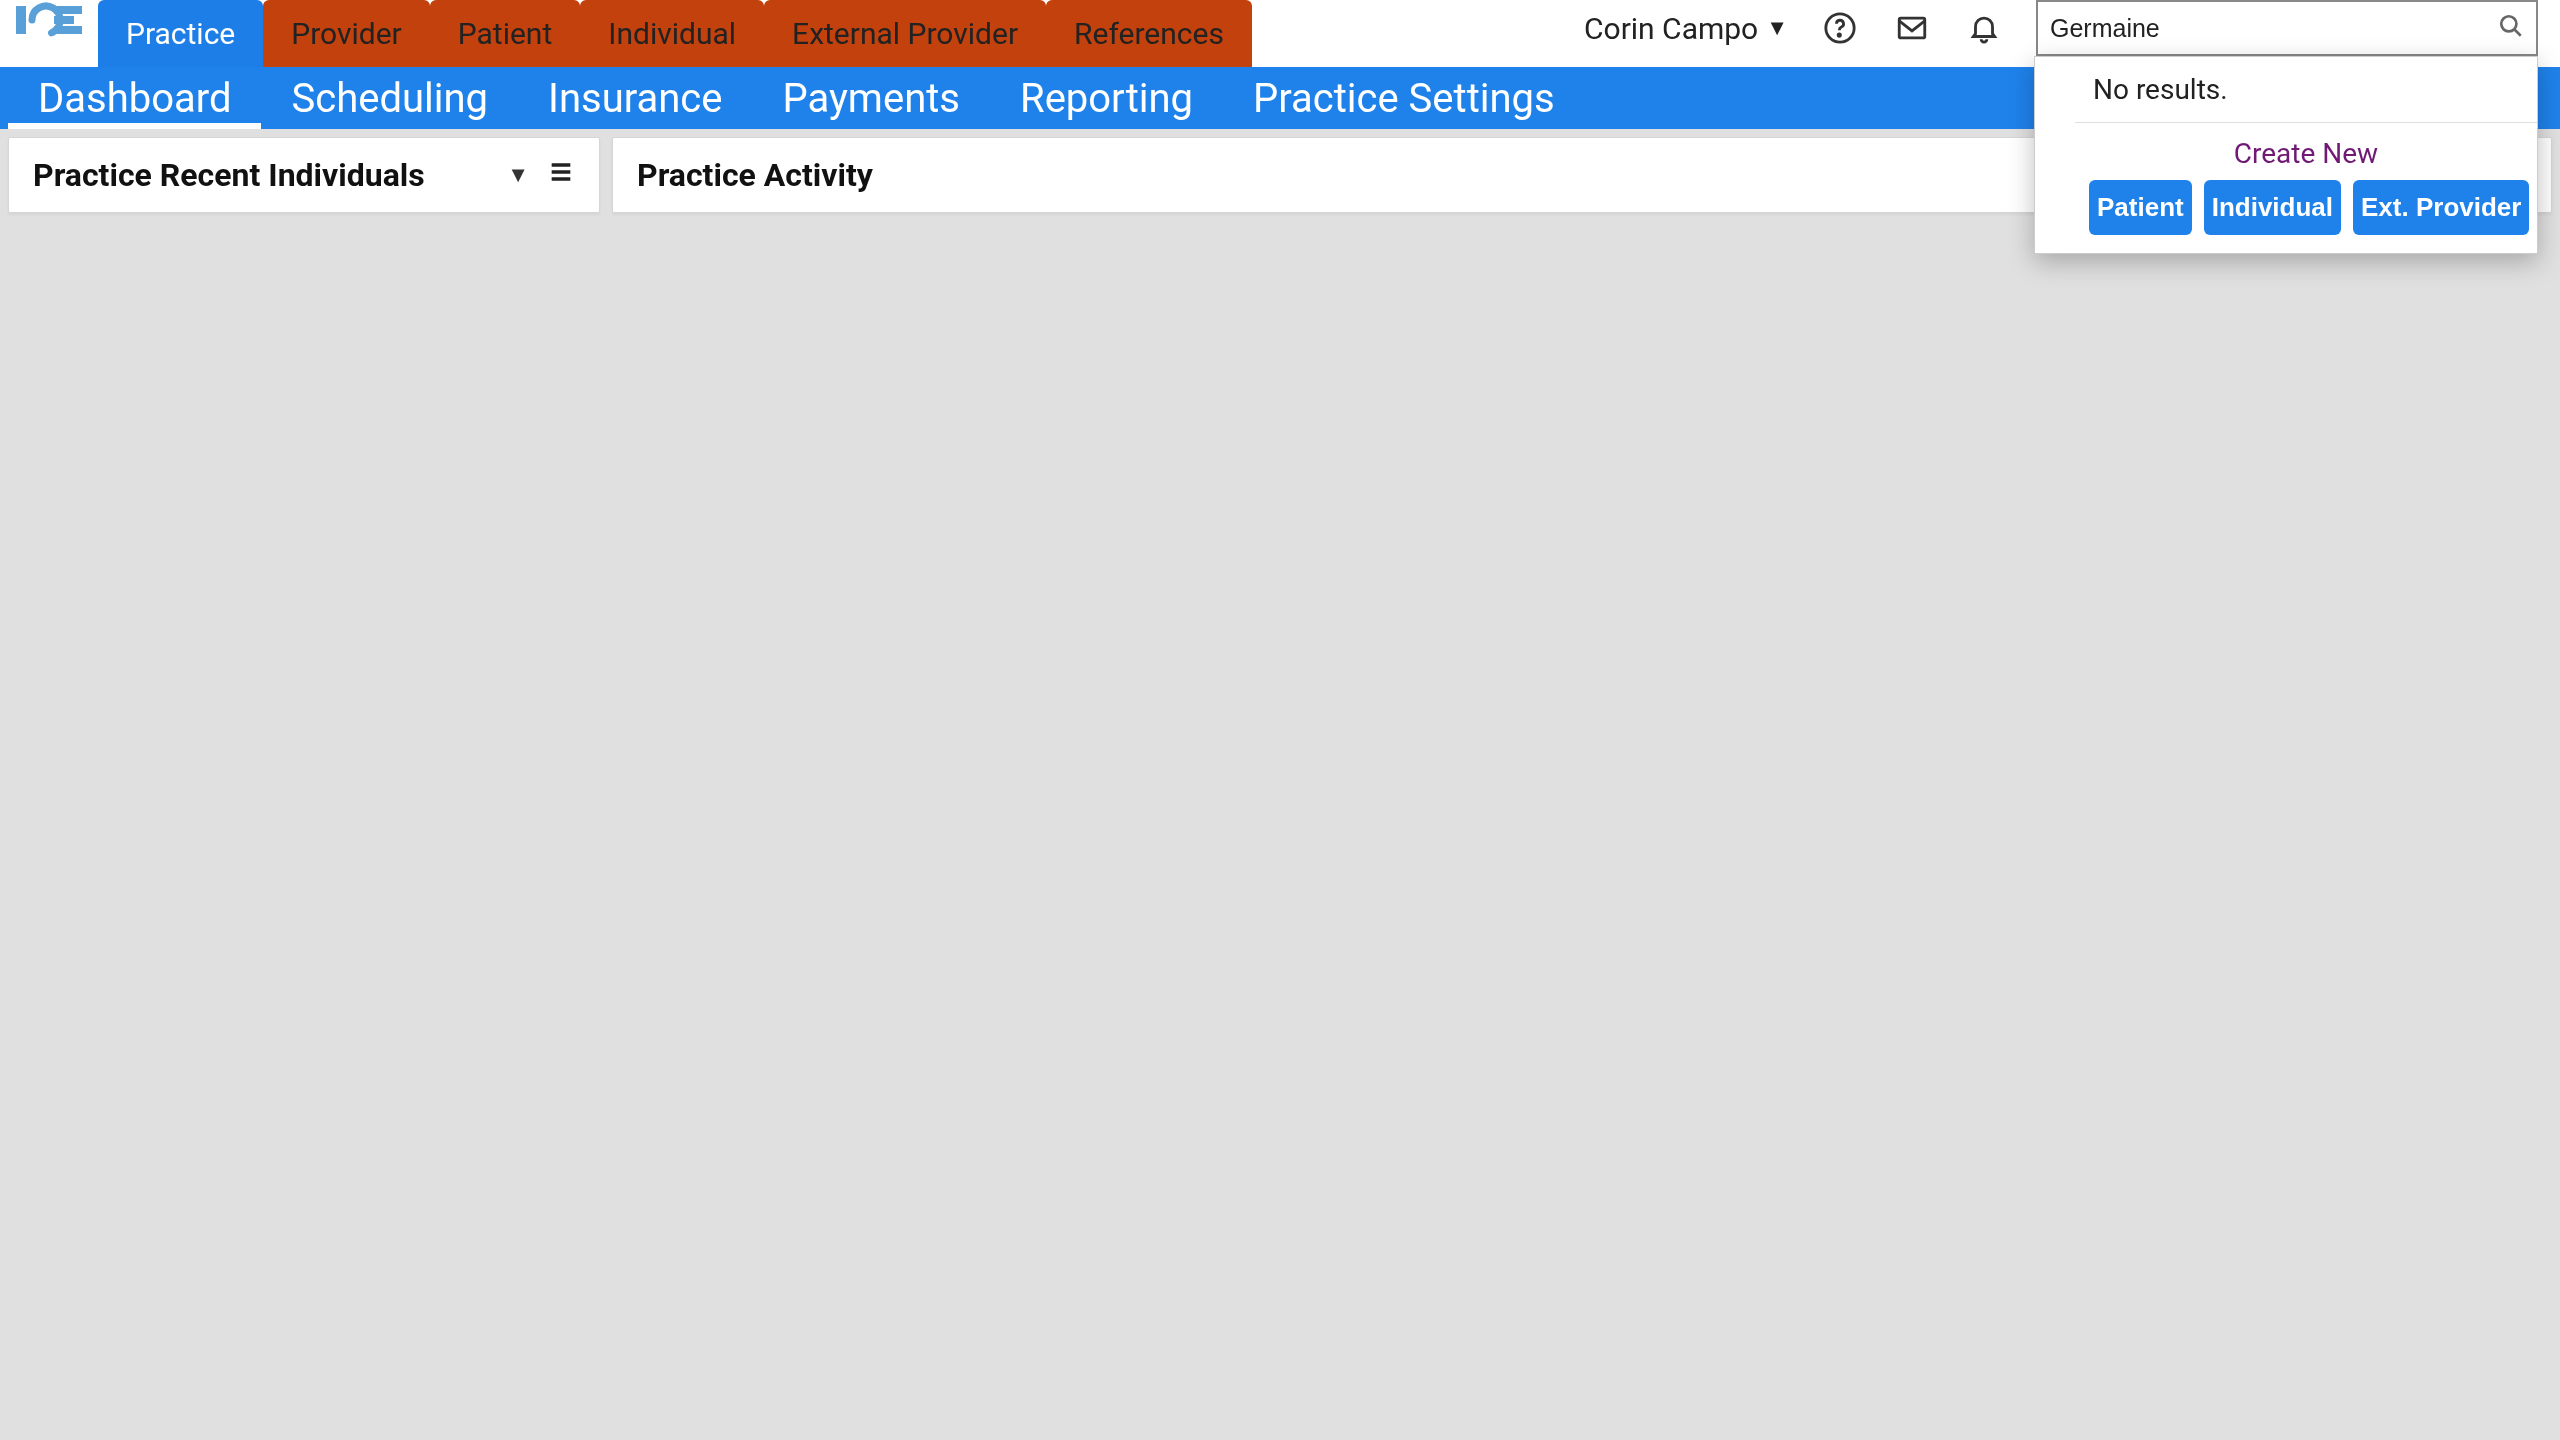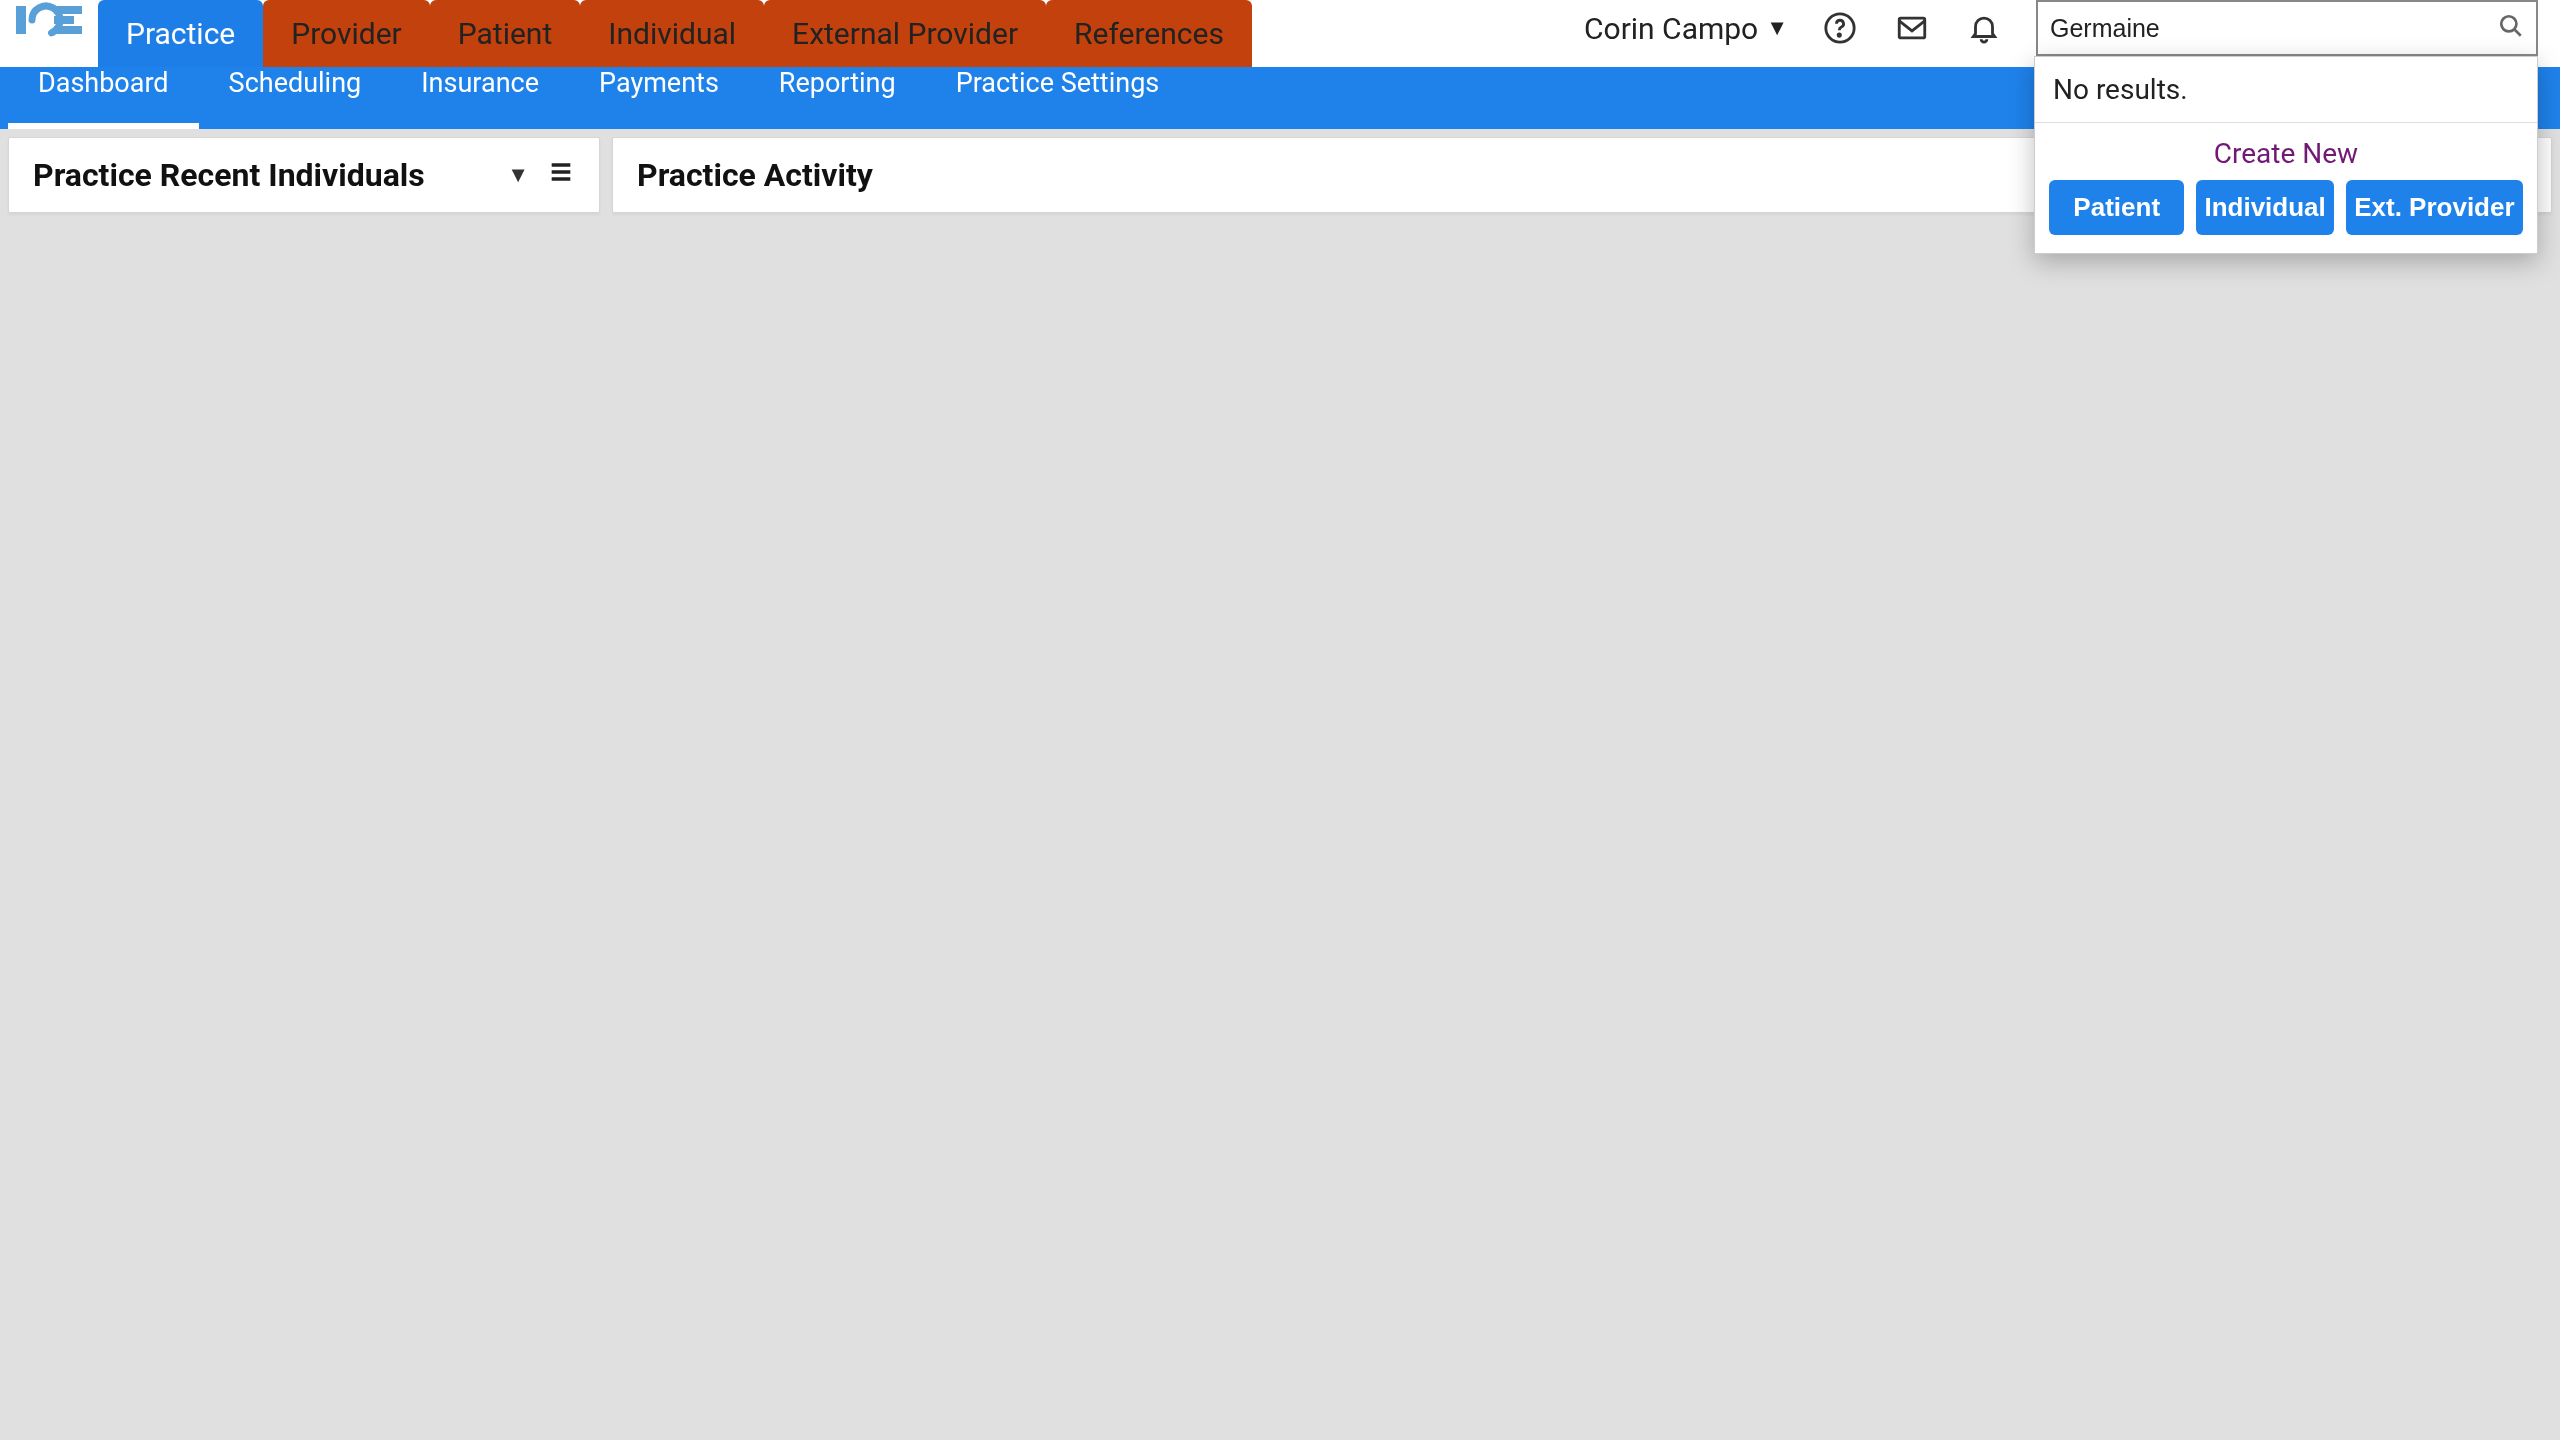--- a/index.html
+++ b/index.html
@@ -101,20 +101,21 @@
 
 .search-dropdown {
   position: absolute;
   top: 56px;
   right: 0;
   width: 504px;
   background: #fff;
   border: 1px solid #ccc;
   box-shadow: 0 8px 24px rgba(0,0,0,0.25);
   z-index: 100;
+  padding-left: 40px;
 }
 .search-noresults {
   padding: 16px 18px;
   font-size: 28px;
   color: #222;
   border-bottom: 1px solid #ddd;
 }
 .search-create-header {
   text-align: center;
   font-size: 28px;
@@ -144,22 +145,23 @@
 
 .sub-nav {
   background: #1f82eb;
   height: 62px;
   display: flex;
   align-items: stretch;
   padding-left: 8px;
 }
 .sub-tab {
   display: flex;
+  align-items: center;
   padding: 0 30px;
-  font-size: 27px;
+  font-size: 40px;
   color: #fff;
   cursor: pointer;
   position: relative;
 }
 .sub-tab.active::after {
   content: "";
   position: absolute;
   left: 0; right: 0; bottom: 0;
   height: 6px;
   background: #fff;

